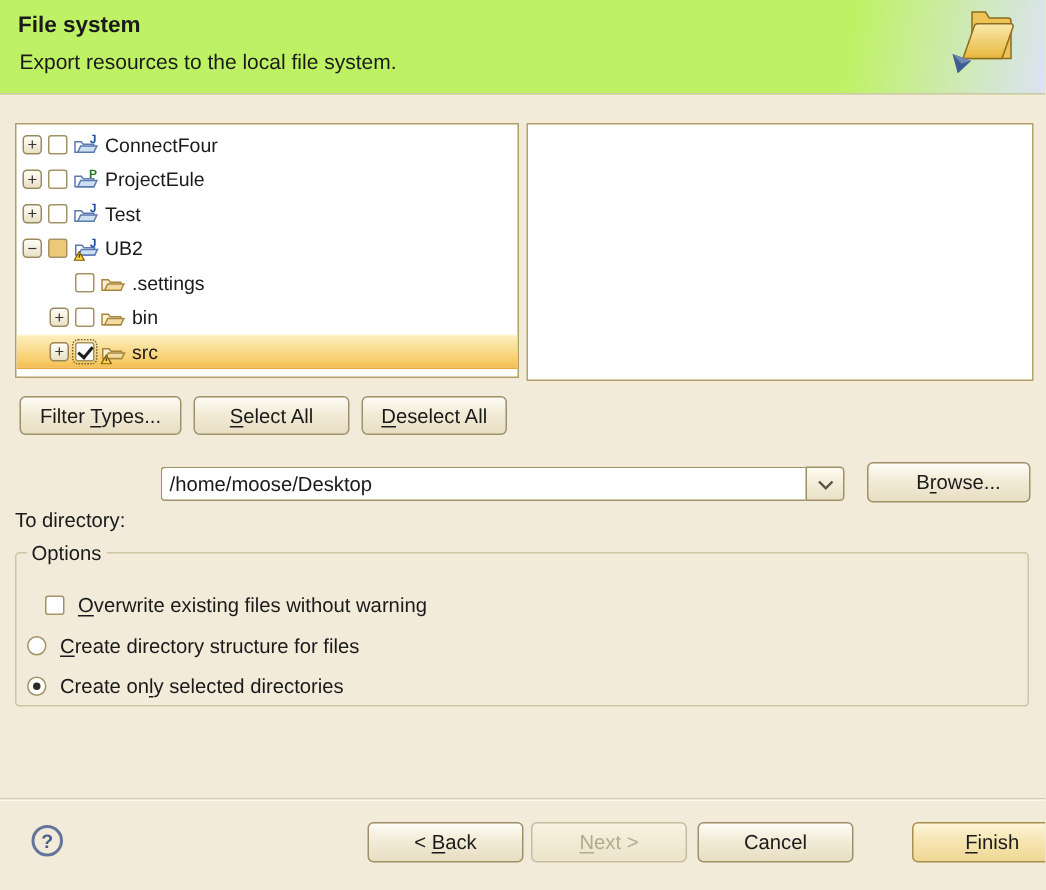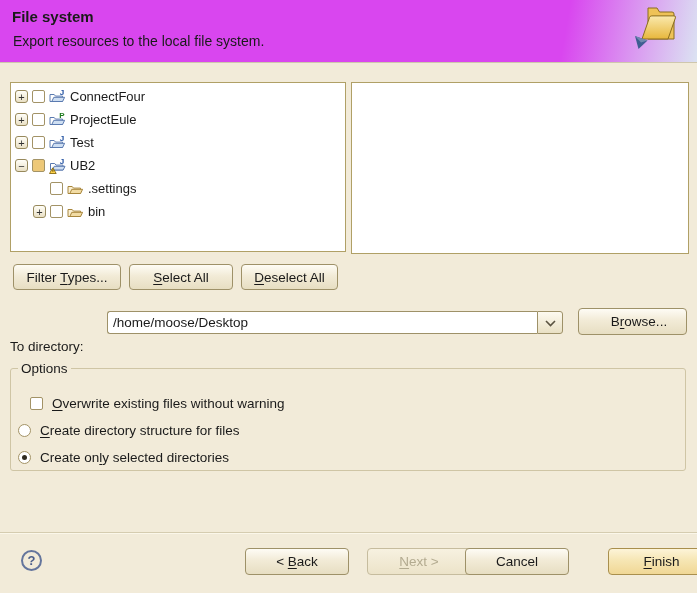--- a/index.html
+++ b/index.html
@@ -1,21 +1,21 @@
 <!DOCTYPE html>
 <html><head>
 <meta charset="utf-8">
 <style>
   html,body{margin:0;padding:0;}
   body{font-family:"Liberation Sans", sans-serif; background:#f2ebd9;}
   .dialog{position:relative;width:697px;height:593px;background:#f2ebd9;overflow:hidden;
           font-size:13.5px;color:#1a1a1a;}
 
   
-  .hdr{position:absolute;left:0;top:0;width:697px;height:62px;background:#d946ef;
+  .hdr{position:absolute;left:0;top:0;width:697px;height:62px;background:#bef264;
        border-bottom:1px solid #cfc7ad;}
   .hdr-grad{position:absolute;right:0;top:0;width:200px;height:62px;
        background:linear-gradient(100deg, rgba(219,227,242,0) 0%, rgba(219,227,242,0) 35%, #dbe3f2 100%);}
   .hdr-title{position:absolute;left:12px;top:8px;font-size:15px;font-weight:bold;}
   .hdr-sub{position:absolute;left:13px;top:33px;font-size:14px;}
   .hdr-icon{position:absolute;right:14px;top:3px;}
 
   
   .panel{position:absolute;background:#ffffff;border:1px solid #b0a066;}
   .tree{left:10px;top:82px;width:336px;height:170px;overflow:hidden;padding-top:2px;box-sizing:border-box;}
@@ -42,21 +42,21 @@
   .ticon{width:17px;height:16px;flex:0 0 17px;display:flex;align-items:center;justify-content:center;}
   .tlabel{white-space:nowrap;}
 
   
   .btn{position:absolute;box-sizing:border-box;height:26px;border:1px solid #9e9168;border-radius:4px;
        background:linear-gradient(#fefcf5, #f2ebd7 45%, #e7dec2);
        font-family:Liberation Sans, sans-serif;font-size:13.5px;color:#1a1a1a;
        display:flex;align-items:center;justify-content:center;padding:0 10px;cursor:default;}
   .btn.big{height:27px;}
   .btn.disabled{color:#b3ab90;border-color:#c6bc9e;
-       background:linear-gradient(#f7f1e0,#ece3c9);margin-left:13px;}
+       background:linear-gradient(#f7f1e0,#ece3c9);}
   .btn.default{border-color:#a98f4d;
        background:linear-gradient(#fdf4d8, #f6e6b4 45%, #f0d795);margin-left:30px;}
   .mn{text-decoration:underline;text-underline-offset:2px;}
 
   
   .dir-label{position:absolute;left:10px;top:316px;margin-top:23px;}
   .combo-field{position:absolute;left:107px;top:311px;width:430px;height:23px;box-sizing:border-box;
        background:#fff;border:1px solid #9e9168;border-right:none;border-radius:3px 0 0 3px;
        display:flex;align-items:center;padding:0 5px;white-space:nowrap;overflow:hidden;}
   .combo-arrow{position:absolute;left:537px;top:311px;width:26px;height:23px;box-sizing:border-box;
@@ -178,20 +178,33 @@
       <span class="cb"></span>
       <span class="ticon">
         <svg width="17" height="16" viewBox="0 0 17 16">
           <path d="M1 12.5 V5.5 h4.2 l1.3 1.6 h7 v5.4 z" fill="#fbf0d2" stroke="#a8863c"></path>
           <path d="M2.8 12.5 L4.8 8.3 H15.6 L13.6 12.5 z" fill="#f2dca4" stroke="#a8863c"></path>
         </svg>
       </span>
       <span class="tlabel">bin</span>
     </div>
 
+    <div class="trow d1 sel">
+      <span class="expander plus"></span>
+      <span class="cb checked focus"></span>
+      <span class="ticon">
+        <svg width="17" height="16" viewBox="0 0 17 16">
+          <path d="M1.5 12 V5.5 h4.2 l1.3 1.6 h7 v4.9 z" fill="#fbf0d2" stroke="#a8863c"></path>
+          <path d="M3.3 12 L5.3 8.3 H16 L14.2 12 z" fill="#f2dca4" stroke="#a8863c"></path>
+          <path d="M0.5 15.5 L3.8 9.8 L7.2 15.5 z" fill="#ffd24a" stroke="#7a5c00" stroke-width="0.8"></path>
+          <rect x="3.4" y="11.4" width="1" height="2.3" fill="#5a4400"></rect>
+        </svg>
+      </span>
+      <span class="tlabel">src</span>
+    </div>
   </div>
 
   <div class="panel preview"></div>
 
   <button class="btn" style="left:13px;top:264px;min-width:108px;">
     <span><span>Filter </span><span class="mn">T</span><span>ypes...</span></span>
   </button>
   <button class="btn" style="left:129px;top:264px;min-width:104px;">
     <span><span></span><span class="mn">S</span><span>elect All</span></span>
   </button>

